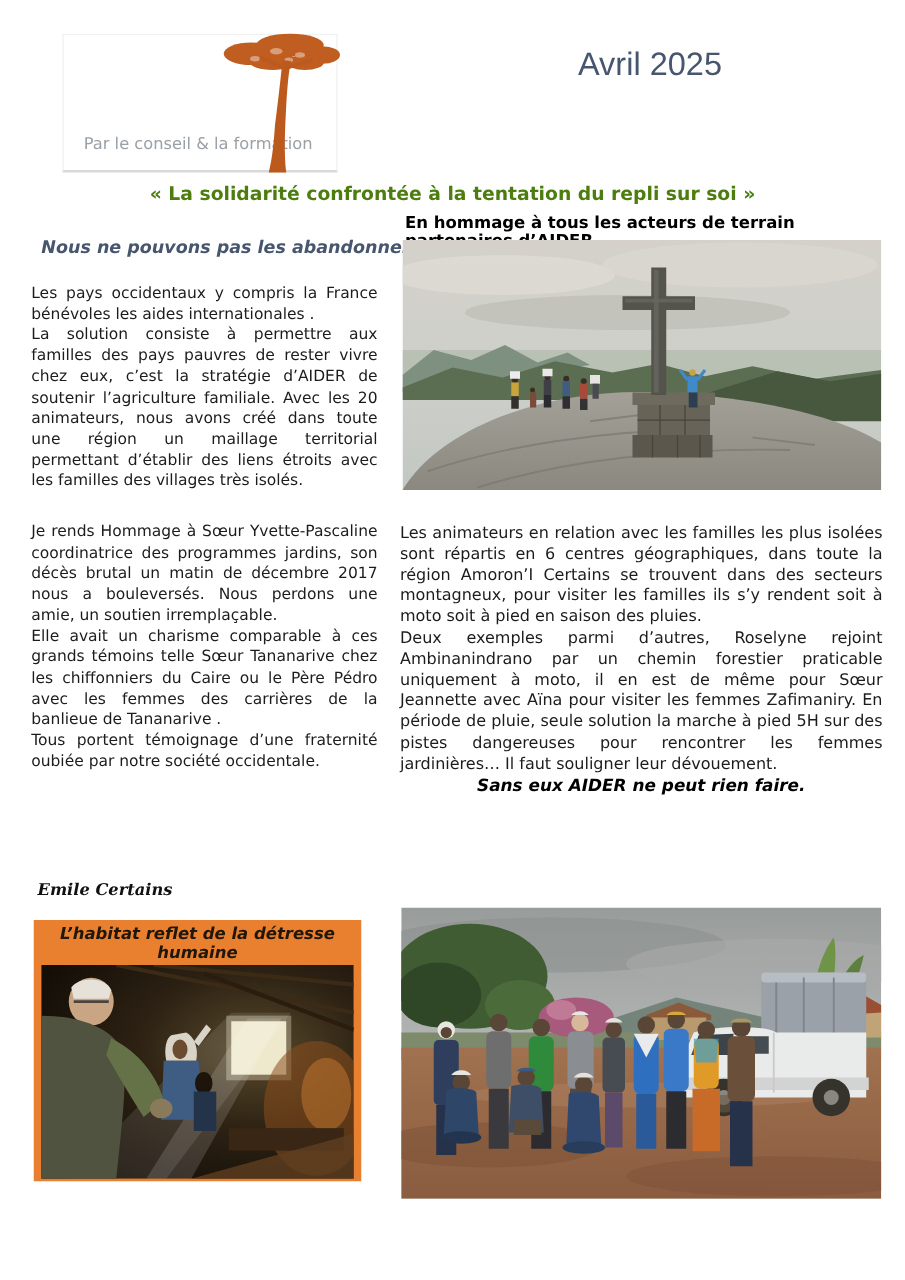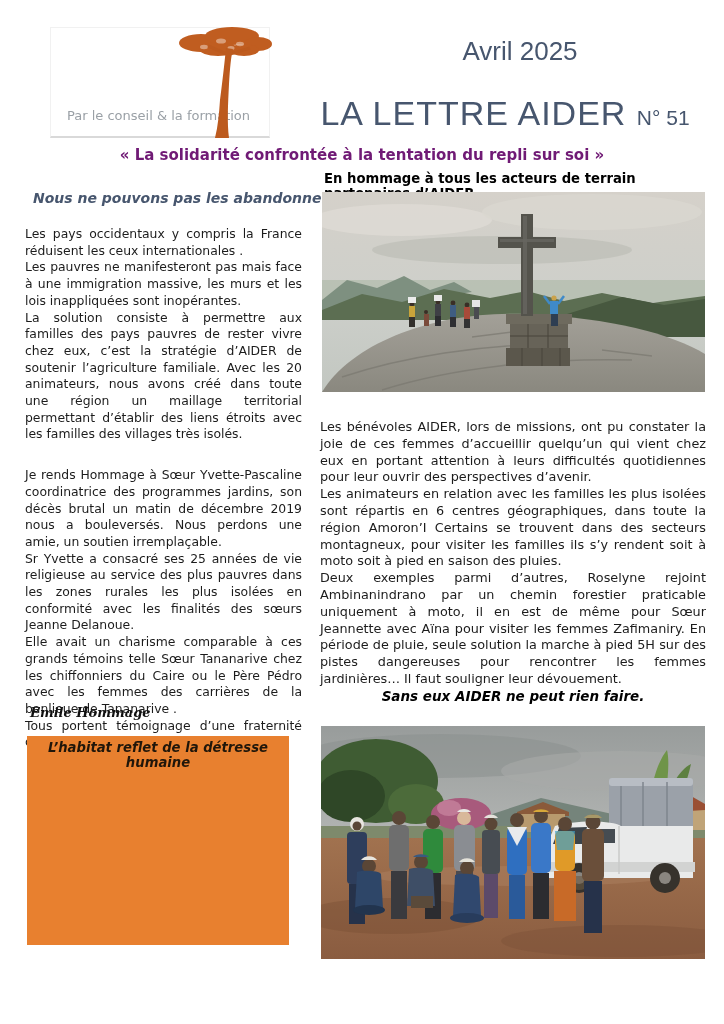--- a/index.html
+++ b/index.html
@@ -12,32 +12,32 @@
               font-size:45px;font-weight:400;letter-spacing:2px;color:#4a5b76;}
   .logo-sub{position:absolute;left:16px;top:80px;font-size:13px;color:#9aa0a6;white-space:nowrap;}
   .logo-tree{position:absolute;left:122px;top:-6px;width:102px;height:120px;overflow:visible;}
   .hdr-date{position:absolute;left:420px;top:36px;width:200px;text-align:center;
             font-family:"Liberation Sans",sans-serif;font-size:26px;color:#47566e;}
   .hdr-title{position:absolute;left:315px;top:94px;width:380px;text-align:center;
              font-family:"Liberation Sans",sans-serif;color:#47566e;white-space:nowrap;}
   .hdr-title .big{font-size:34px;letter-spacing:1px;}
   .hdr-title .small{font-size:21px;margin-left:6px;}
   .headline{position:absolute;left:0;top:146px;width:724px;text-align:center;
-            font-size:15px;font-weight:bold;color:#701a75;}
+            font-size:15px;font-weight:bold;color:#4d7c0f;}
   
   .lc-title{position:absolute;left:33px;top:190px;font-size:14px;font-style:italic;
             font-weight:600;color:#47566e;}
   .lc-body{position:absolute;left:25px;top:226px;width:277px;font-size:12.4px;
            line-height:16.7px;text-align:justify;}
   .lc-body p{margin:0;}
   .lc-body p.gap{margin-top:24px;}
   .signature{position:absolute;left:30px;top:705px;font-family:"DejaVu Serif",serif;
              font-size:13px;font-weight:bold;font-style:italic;color:#111;}
   .orange-box{position:absolute;left:27px;top:736px;width:262px;height:209px;background:#e8802f;
-              display:flex;flex-direction:row;padding:2px 6px;box-sizing:border-box;}
+              display:flex;flex-direction:column;padding:2px 6px;box-sizing:border-box;}
   .orange-box .cap{font-size:13.2px;font-style:italic;font-weight:600;color:#20160a;
                    text-align:center;padding:2px 0;}
   .orange-box .ph{flex:1;min-height:0;}
   .orange-box svg{display:block;width:100%;height:100%;}
   
   .rc-intro{position:absolute;left:324px;top:171px;width:380px;font-size:13.2px;
             font-weight:bold;color:#000;}
   .photo1{position:absolute;left:322px;top:192px;width:383px;height:200px;}
   .photo1 svg,.photo2 svg{display:block;width:100%;height:100%;}
   .cap1{position:absolute;left:321px;top:398px;width:384px;font-size:13px;
@@ -73,37 +73,31 @@
       </g>
       <g stroke="#bc5a1e" stroke-width="3" fill="none">
         <path d="M53,32 L34,24"></path>
           <path d="M56,32 L76,26"></path>
       </g>
       <path d="M52,26 C50,46 48,62 46,78 C45,92 44,104 41,116 L55,116 C53,100 54,82 55,62 C56,46 57,34 59,27 Z" fill="#bc5a1e"></path>
     </svg>
   </div>
 
   <div class="hdr-date">Avril 2025</div>
-  <div class="hdr-title">
-    <span class="big">LA LETTRE AIDER</span>
-    <span class="small">N° 51</span>
-  </div>
   <div class="headline">« La solidarité confrontée à la tentation du repli sur soi »</div>
 
   <div class="lc-title">Nous ne pouvons pas les abandonner</div>
   <div class="lc-body">
-    <p>Les pays occidentaux y compris la France réduisent les ceux internationales .</p>
-    <p>Les pauvres ne manifesteront pas mais face à une immigration massive, les murs et les lois inappliquées sont inopérantes.</p>
+    <p>Les pays occidentaux y compris la France bénévoles les aides internationales .</p>
     <p>La solution consiste à permettre aux familles des pays pauvres de rester vivre chez eux, c’est la stratégie d’AIDER de soutenir l’agriculture familiale. Avec les 20 animateurs, nous avons créé dans toute une région un maillage territorial permettant d’établir des liens étroits avec les familles des villages très isolés.</p>
-    <p class="gap">Je rends Hommage à Sœur Yvette-Pascaline coordinatrice des programmes jardins, son décès brutal un matin de décembre 2019 nous a bouleversés. Nous perdons une amie, un soutien irremplaçable.</p>
-    <p>Sr Yvette a consacré ses 25 années de vie religieuse au service des plus pauvres dans les zones rurales les plus isolées en conformité avec les finalités des sœurs Jeanne Delanoue.</p>
+    <p class="gap">Je rends Hommage à Sœur Yvette-Pascaline coordinatrice des programmes jardins, son décès brutal un matin de décembre 2017 nous a bouleversés. Nous perdons une amie, un soutien irremplaçable.</p>
     <p>Elle avait un charisme comparable à ces grands témoins telle Sœur Tananarive chez les chiffonniers du Caire ou le Père Pédro avec les femmes des carrières de la banlieue de Tananarive .</p>
     <p>Tous portent témoignage d’une fraternité oubiée par notre société occidentale.</p>
   </div>
-  <div class="signature">Emile Hommage</div>
+  <div class="signature">Emile Certains</div>
 
   <div class="orange-box">
     <div class="cap">L’habitat reflet de la détresse humaine</div>
     <div class="ph">
       <svg viewBox="0 0 250 152" preserveAspectRatio="none">
         <defs>
           <radialGradient id="glow" cx="0.68" cy="0.4" r="0.75">
             <stop offset="0" stop-color="#5a4a2c"></stop>
               <stop offset="0.5" stop-color="#2c2113"></stop>
               <stop offset="1" stop-color="#140e07"></stop>
@@ -212,21 +206,20 @@
       </g>
 
       <circle cx="232" cy="106" r="2.6" fill="#caa24a"></circle>
       <rect x="228" y="109" width="8" height="13" fill="#3f8ac8"></rect>
       <path d="M228,112 L222,104 M236,112 L242,104" stroke="#3f8ac8" stroke-width="2.5"></path>
       <rect x="229" y="122" width="7" height="12" fill="#2e3e52"></rect>
     </svg>
   </div>
 
   <div class="rc-body">
-    <p>Les bénévoles AIDER, lors de missions, ont pu constater la joie de ces femmes d’accueillir quelqu’un qui vient chez eux en portant attention à leurs difficultés quotidiennes pour leur ouvrir des perspectives d’avenir.</p>
     <p>Les animateurs en relation avec les familles les plus isolées sont répartis en 6 centres géographiques, dans toute la région  Amoron’I Certains se trouvent dans des secteurs montagneux, pour visiter les familles ils s’y rendent soit à moto soit à pied en saison des pluies.</p>
     <p>Deux exemples parmi d’autres, Roselyne rejoint Ambinanindrano par un chemin forestier praticable uniquement à moto, il en est de même pour Sœur Jeannette avec Aïna  pour visiter les femmes Zafimaniry. En période de pluie, seule solution la marche à pied 5H sur des pistes dangereuses pour rencontrer les femmes jardinières… Il faut souligner leur dévouement.</p>
     <div class="rc-emph">Sans eux AIDER ne peut rien faire.</div>
   </div>
 
   <div class="photo2">
     <svg viewBox="0 0 384 233" preserveAspectRatio="none">
       <defs>
         <linearGradient id="sky2" x1="0" y1="0" x2="0" y2="1">
           <stop offset="0" stop-color="#989c9b"></stop>

